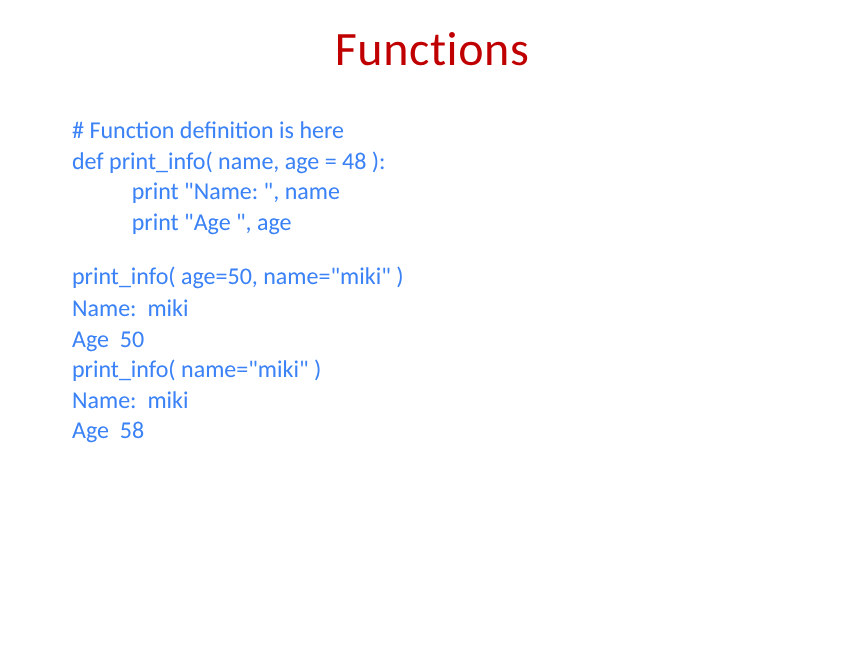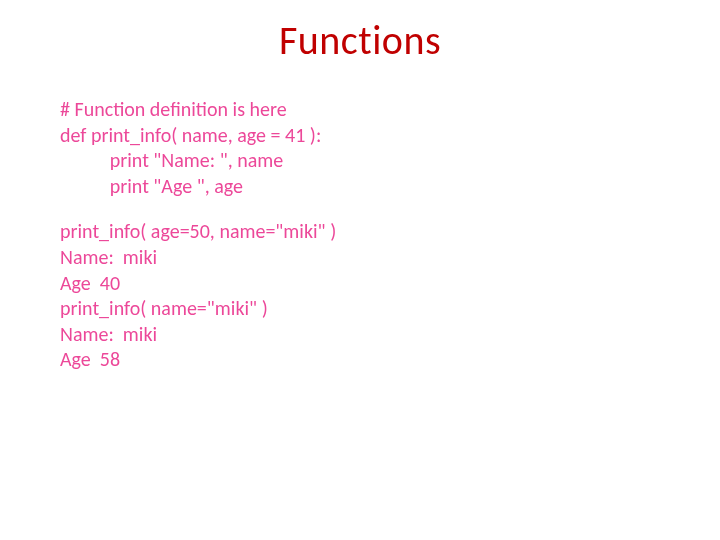--- a/index.html
+++ b/index.html
@@ -1,38 +1,38 @@
 <!DOCTYPE html>
 <html><head>
 <meta charset="utf-8">
 <style>
   * { margin: 0; padding: 0; box-sizing: border-box; }
   html, body { width: 720px; height: 540px; background: #ffffff; font-family: Calibri, "Segoe UI", Arial, sans-serif; }
   .slide { width: 720px; height: 540px; position: relative; padding: 16px 60px 20px 60px; }
   .title { color: #c00000; font-size: 40px; font-weight: 400; text-align: center; margin-bottom: 32px; letter-spacing: 0.5px; }
-  .content { color: #ec4899; font-size: 20px; line-height: 1.28; }
+  .content { color: #3b82f6; font-size: 20px; line-height: 1.28; }
   .content .line { white-space: pre; }
   .block { margin-bottom: 20px; }
 </style>
 </head>
 <body>
 
 <div class="slide">
   <h1 class="title">Functions</h1>
 
   <div class="content">
     <div class="block">
       <div class="line"># Function definition is here</div>
-      <div class="line">def print_info( name, age = 41 ):</div>
+      <div class="line">def print_info( name, age = 48 ):</div>
       <div class="line">           print "Name: ", name</div>
       <div class="line">           print "Age ", age</div>
     </div>
 
     <div class="block">
       <div class="line">print_info( age=50, name="miki" )</div>
       <div class="line">Name:  miki</div>
-      <div class="line">Age  40</div>
+      <div class="line">Age  50</div>
       <div class="line">print_info( name="miki" )</div>
       <div class="line">Name:  miki</div>
       <div class="line">Age  58</div>
     </div>
   </div>
 </div>
 
 </body></html>

